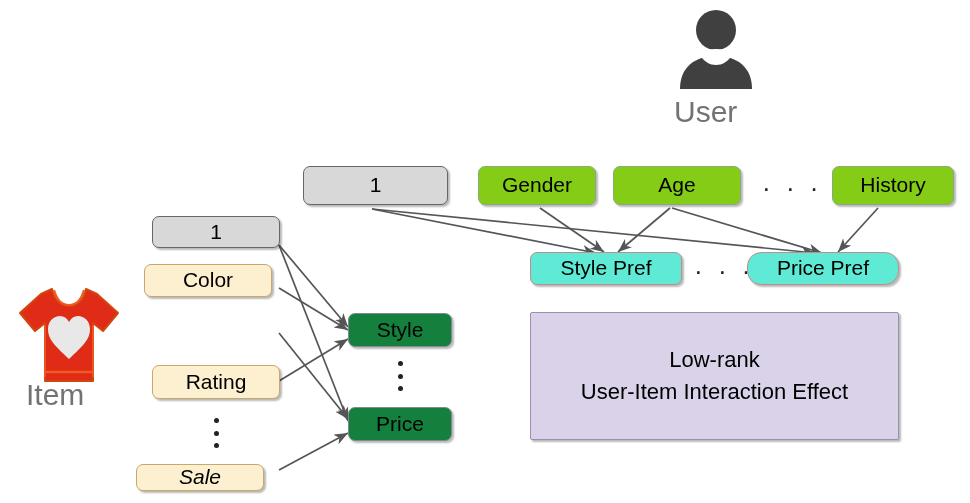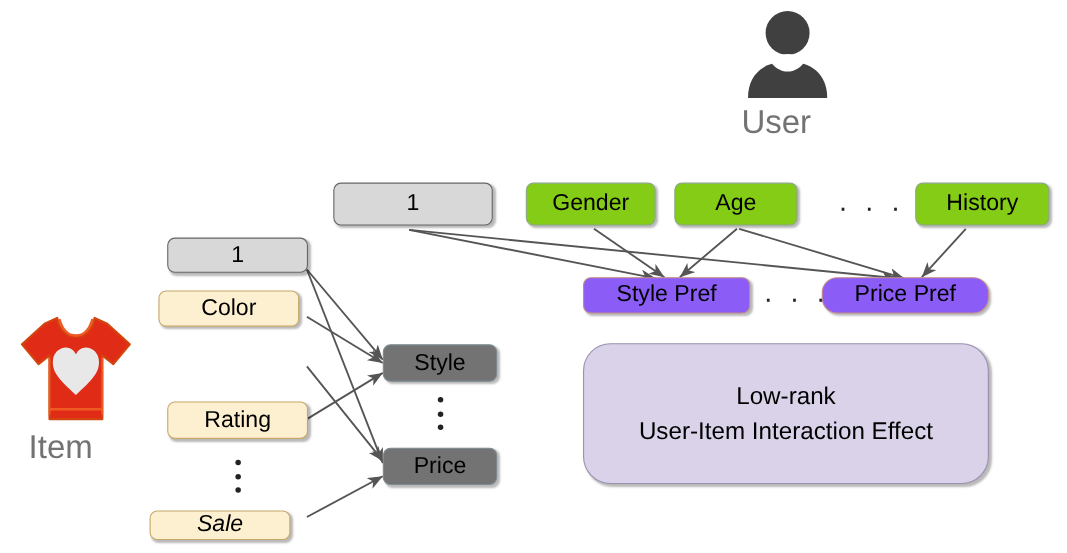--- a/index.html
+++ b/index.html
@@ -25,27 +25,27 @@
     align-items: center;
     justify-content: center;
     border-radius: 7px;
     font-size: 21px;
     line-height: 1.15;
     white-space: nowrap;
     box-shadow: 2px 2px 2px rgba(0,0,0,0.28);
   }
   .node-gray   { background: #d8d8d8; border: 1.6px solid #666666; }
   .node-yellow { background: #fdf0d0; border: 1.6px solid #c8a86b; }
-  .node-blue   { background: #737373; border: 1.6px solid #7b8b90; }
+  .node-blue   { background: #15803d; border: 1.6px solid #7b8b90; }
   .node-green  { background: #84cc16; border: 1.6px solid #8aa882; }
-  .node-pink   { background: #8b5cf6; border: 1.6px solid #c48b8b; }
+  .node-pink   { background: #5eead4; border: 1.6px solid #c48b8b; }
   .node-purple {
     background: #d9d2e9;
     border: 1.6px solid #9a90b0;
-    border-radius: 25px;
+    border-radius: 2px;
     font-size: 22px;
     flex-direction: column;
     line-height: 1.45;
   }
   .caption {
     position: absolute;
     font-size: 30px;
     color: #737373;
     white-space: nowrap;
   }
@@ -124,21 +124,21 @@
     <svg width="110" height="110" viewBox="0 0 110 110">
       <path d="M38,8 L27,13 L6,32 L21,50 L31,42 L31,100 L79,100 L79,42 L89,50 L104,32 L83,13 L72,8
                C70,20 62,25 55,25 C48,25 40,20 38,8 Z" fill="#e02b16" stroke="#d3450f" stroke-width="2" stroke-linejoin="round"></path>
       <path d="M40,9 C43,20 48,24 55,24 C62,24 67,20 70,9" fill="none" stroke="#ef5a23" stroke-width="2.2"></path>
       <path d="M31,44 L31,96 M79,44 L79,96" stroke="#ef5a23" stroke-width="1.6" fill="none"></path>
       <path d="M31,91 L79,91" stroke="#ef5a23" stroke-width="2.4" fill="none"></path>
       <path d="M55,78 C40,64 34,58 34,48 C34,40 40,35 46,35 C50,35 53,37 55,41
                C57,37 60,35 64,35 C70,35 76,40 76,48 C76,58 70,64 55,78 Z" fill="#e8e8e8"></path>
     </svg>
   </div>
-  <div class="caption" style="left:26px; top:390px;">Item</div>
+  <div class="caption" style="left:26px; top:378px;">Item</div>
 
   <div class="node node-gray" style="left:152px; top:216px; width:128px; height:32px;">1</div>
 
   <div class="node node-yellow" style="left:144px; top:264px; width:128px; height:33px;">Color</div>
   <div class="node node-yellow" style="left:152px; top:365px; width:128px; height:34px;">Rating</div>
   <div class="node node-yellow" style="left:136px; top:464px; width:128px; height:27px;font-style:italic;">Sale</div>
 
   <div class="vdots" style="left:213px; top:418px; width:6px; height:30px;">
     <i></i>
       <i></i>
@@ -159,21 +159,21 @@
       <path d="M7,84 C7,62 22,51 43,51 C64,51 79,62 79,84 Z" fill="#404040"></path>
       <path d="M26,49 C31,57 37,60 43,60 C49,60 55,57 60,49
                C55,46 49,44 43,44 C37,44 31,46 26,49 Z" fill="#ffffff"></path>
     </svg>
   </div>
   <div class="caption" style="left:674px; top:95px;">User</div>
 
   <div class="node node-gray" style="left:303px; top:166px; width:145px; height:39px;">1</div>
 
   <div class="node node-green" style="left:478px; top:166px; width:118px; height:39px;">Gender</div>
-  <div class="node node-green" style="left:613px; top:166px; width:112px; height:39px;">Age</div>
+  <div class="node node-green" style="left:613px; top:166px; width:128px; height:39px;">Age</div>
   <div class="hdots" style="left:762px; top:175px;">· · ·</div>
   <div class="node node-green" style="left:832px; top:166px; width:122px; height:39px;">History</div>
 
   <div class="node node-pink" style="left:530px; top:252px; width:152px; height:33px;">Style Pref</div>
   <div class="hdots" style="left:694px; top:258px;">· · ·</div>
   <div class="node node-pink" style="left:747px; top:252px; width:152px; height:33px;border-radius:14px;">Price Pref</div>
 
   <div class="node node-purple" style="left:530px; top:312px; width:369px; height:128px;">
     <span class="purple-line">Low-rank</span>
     <span class="purple-line">User-Item Interaction Effect</span>

